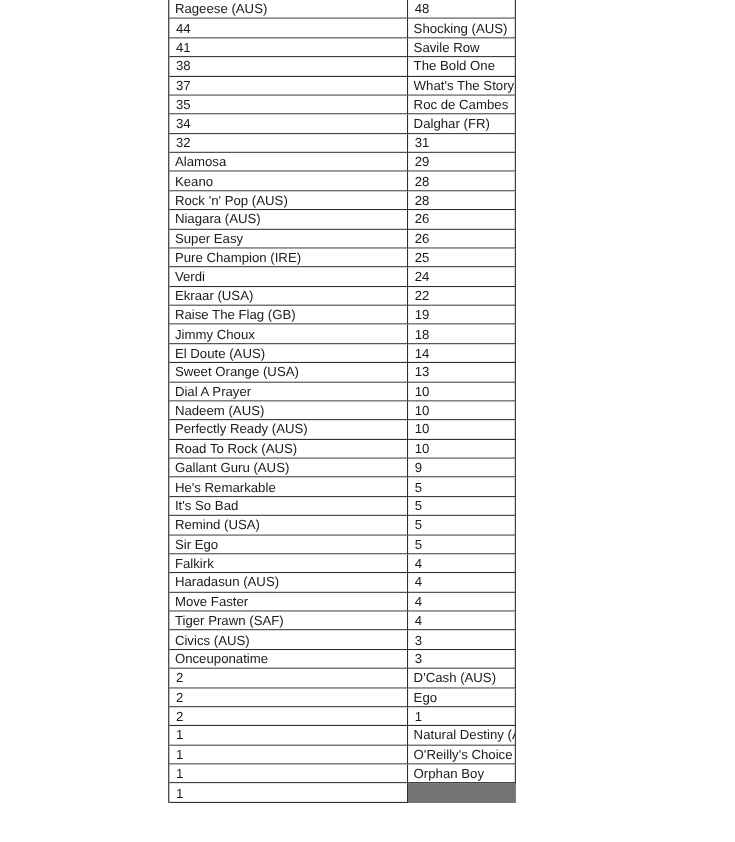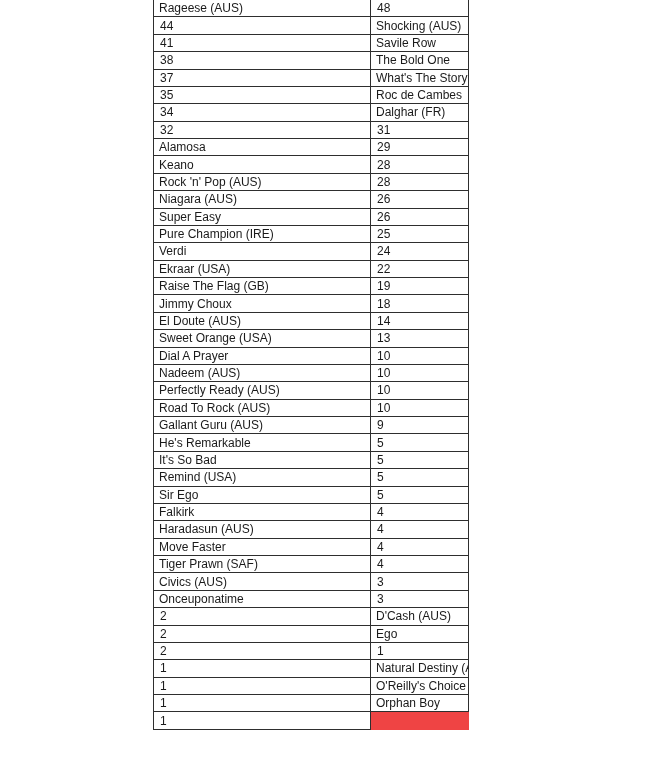--- a/index.html
+++ b/index.html
@@ -19,21 +19,21 @@
   }
   .horse-table {
     position: absolute;
     left: 153px;
     top: -1px;
     display: grid;
     grid-template-columns: 217px 98px;
     grid-auto-rows: 17.386px;
     border-left: 1px solid #2e2e2e;
     border-top: 1px solid #2e2e2e;
-    background: #ef4444;
+    background: #737373;
   }
   .cell {
     box-sizing: border-box;
     border-right: 1px solid #2e2e2e;
     border-bottom: 1px solid #2e2e2e;
     display: flex;
     align-items: center;
     font-size: 12px;
     line-height: 1;
     color: #1a1a1a;

